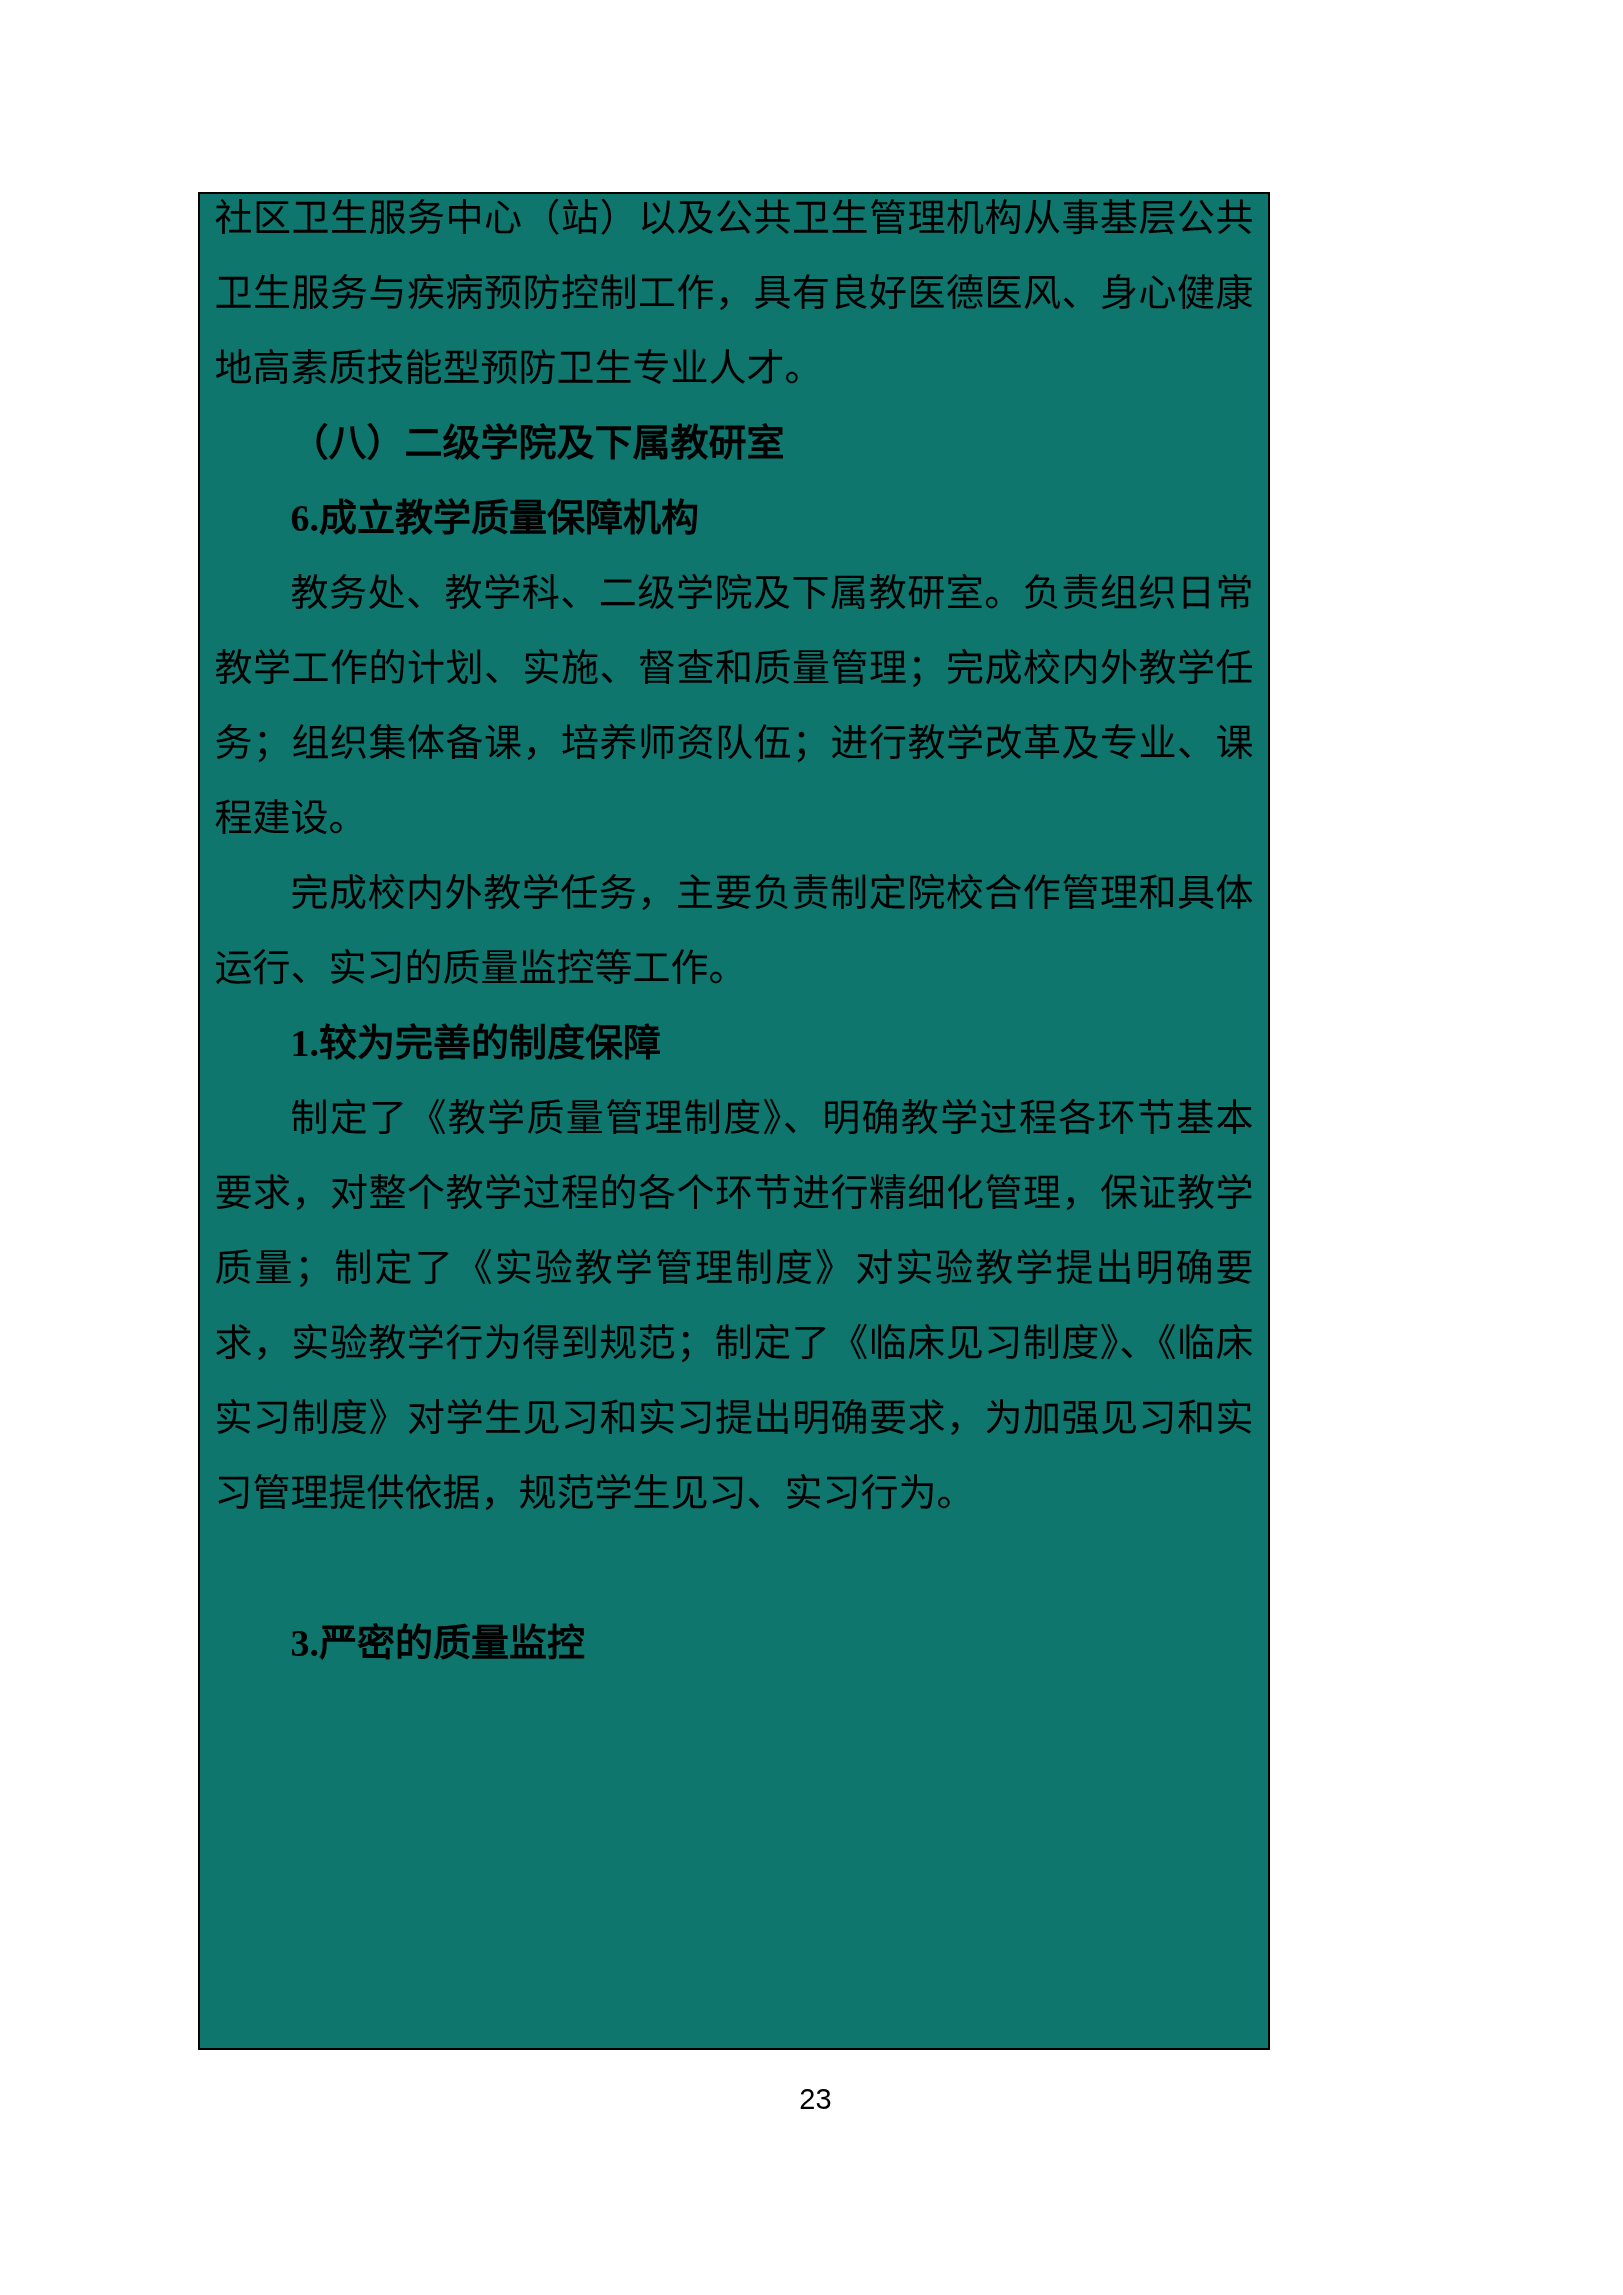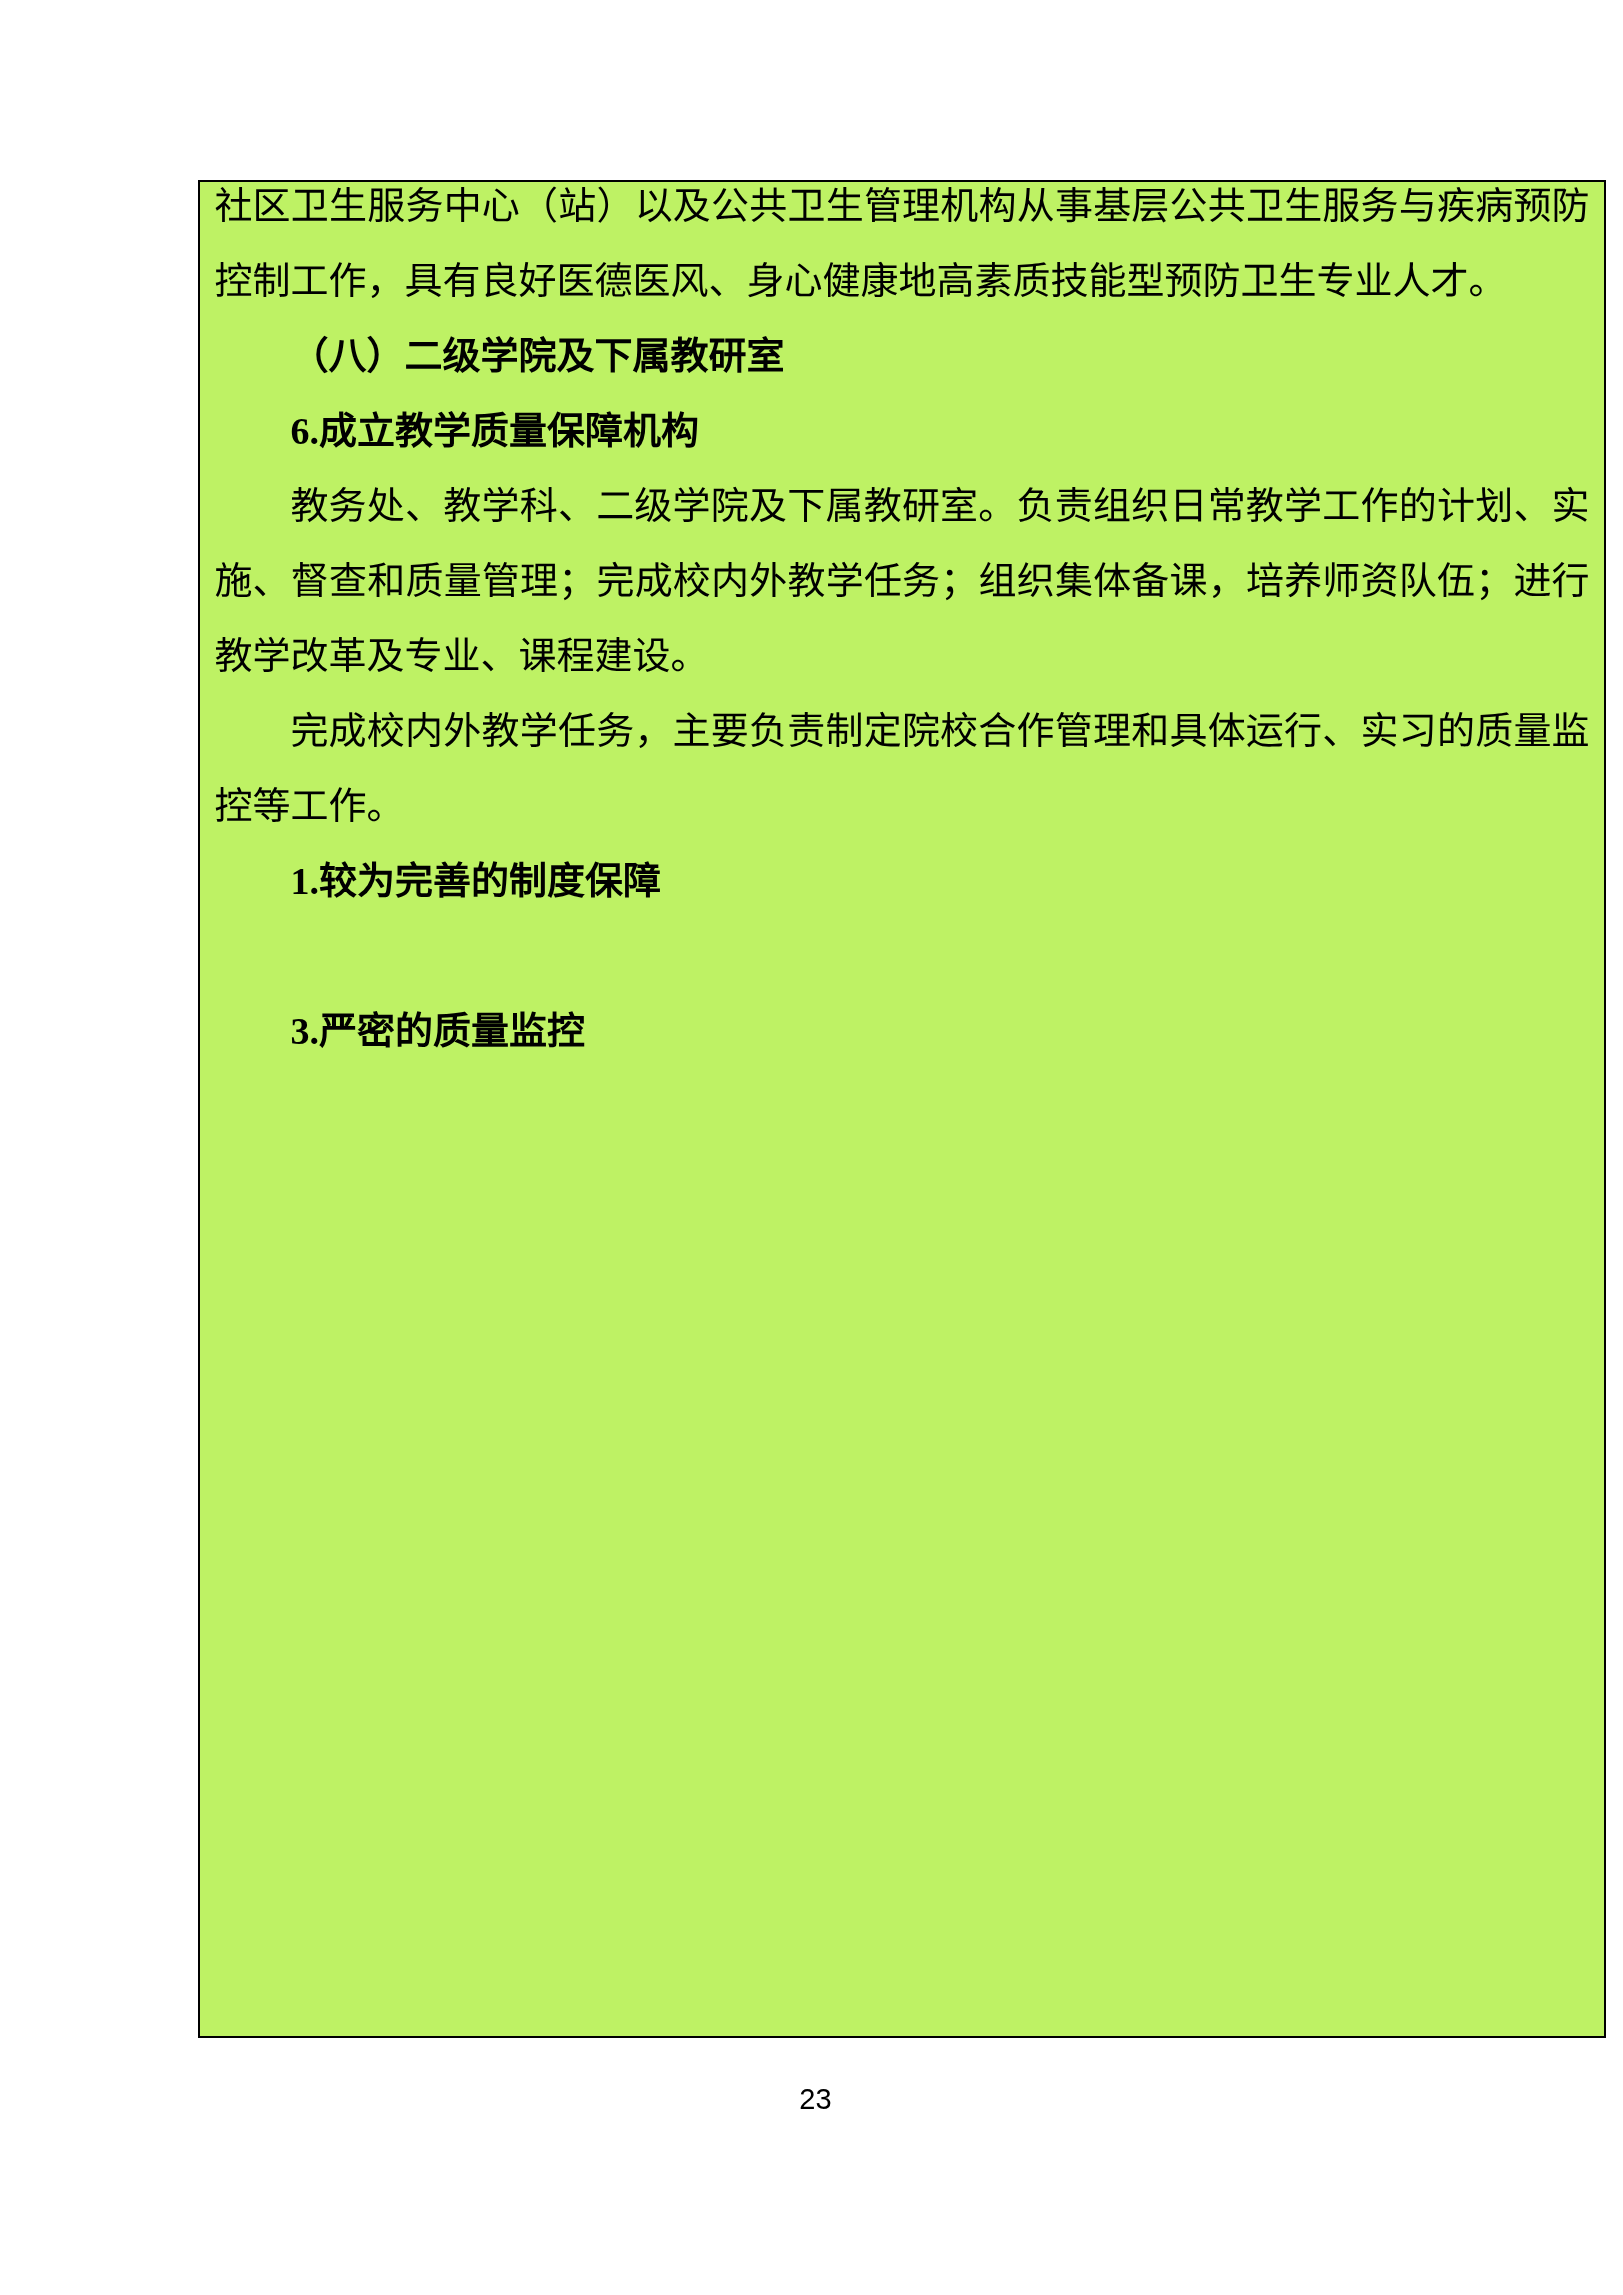--- a/index.html
+++ b/index.html
@@ -10,26 +10,26 @@
     width: 1623px;
     height: 2295px;
     position: relative;
     background: #ffffff;
     font-family: "Liberation Serif", "DejaVu Serif", serif;
     color: #000000;
   }
   .cell-border {
     position: absolute;
     left: 198px;
-    top: 180px;
-    width: 1408px;
+    top: 192px;
+    width: 1072px;
     height: 1858px;
     border: 2.6px solid #000000;
     box-sizing: border-box;
-    background: #bef264;
+    background: #0f766e;
   }
   .doc-content {
     margin: -13px 14.4px 0 14.4px;
   }
   .para {
     font-size: 38px;
     line-height: 75px;
     text-align: justify;
     text-justify: inter-character;
     margin: 0;
@@ -59,19 +59,20 @@
 
 <div class="page-root">
   <div class="cell-border">
     <div class="doc-content" id="doc-content">
         <div class="para indent-none"><span>社区卫生服务中心（站）以及公共卫生管理机构从事基层公共卫生服务与疾病预防控制工作，具有良好医德医风、身心健康地高素质技能型预防卫生专业人才。</span></div>
         <div class="para indent-first heading"><b>（八）二级学院及下属教研室</b></div>
         <div class="para indent-first heading"><b>6.成立教学质量保障机构</b></div>
         <div class="para indent-first"><span>教务处、教学科、二级学院及下属教研室。负责组织日常教学工作的计划、实施、督查和质量管理；完成校内外教学任务；组织集体备课，培养师资队伍；进行教学改革及专业、课程建设。</span></div>
         <div class="para indent-first"><span>完成校内外教学任务，主要负责制定院校合作管理和具体运行、实习的质量监控等工作。</span></div>
         <div class="para indent-first heading"><b>1.较为完善的制度保障</b></div>
+        <div class="para indent-first"><span>制定了《教学质量管理制度》、明确教学过程各环节基本要求，对整个教学过程的各个环节进行精细化管理，保证教学质量；制定了《实验教学管理制度》对实验教学提出明确要求，实验教学行为得到规范；制定了《临床见习制度》、《临床实习制度》对学生见习和实习提出明确要求，为加强见习和实习管理提供依据，规范学生见习、实习行为。</span></div>
         <div class="spacer"></div>
         <div class="para indent-first heading"><b>3.严密的质量监控</b></div>
       </div>
   </div>
   <div class="page-number">23</div>
 </div>
 
 
 </body></html>

